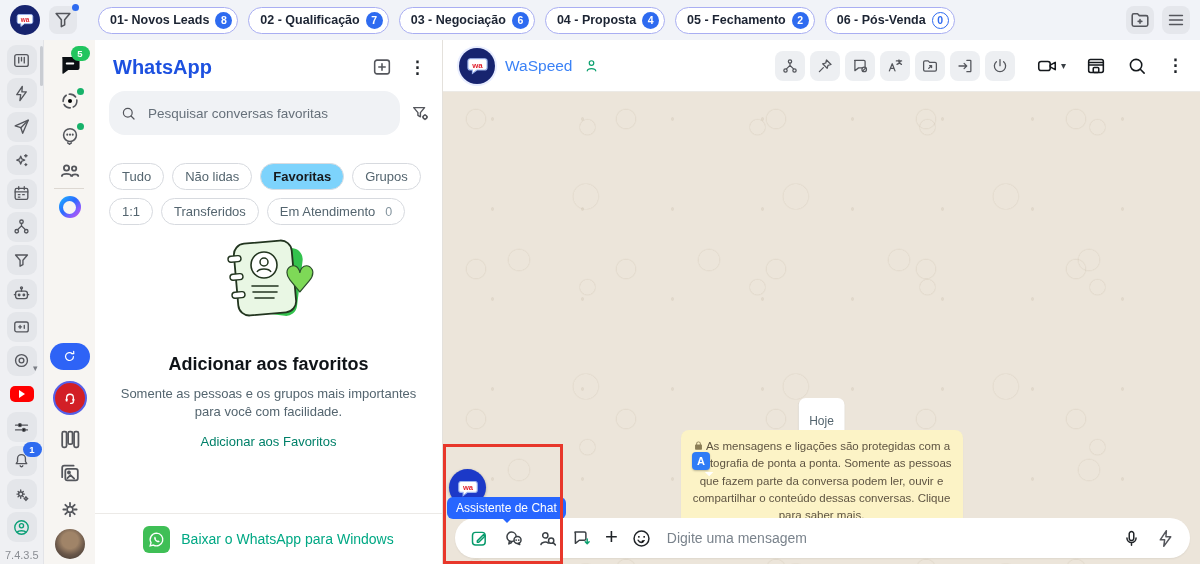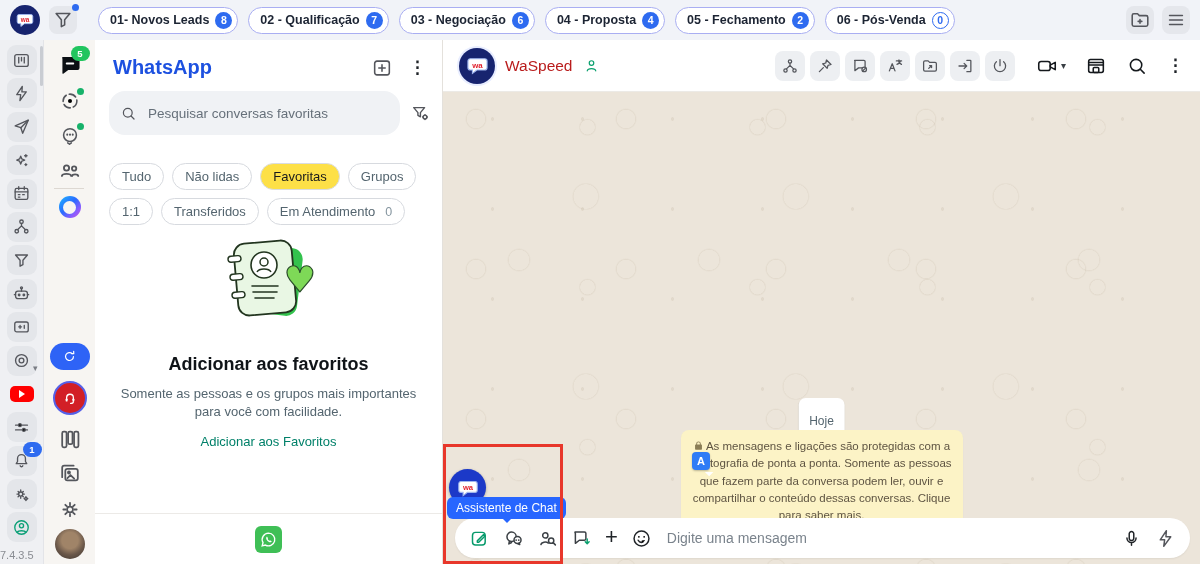--- a/index.html
+++ b/index.html
@@ -27,21 +27,21 @@
   .rail1{position:absolute;left:0;top:40px;width:44px;height:524px;background:#eff0f3;border-right:1px solid #e3e4e8;
          display:flex;flex-direction:column;align-items:center;padding-top:5px;gap:3.4px;box-sizing:border-box;z-index:4}
   .r1tile{width:30px;height:30px;border-radius:9px;background:#e4e6ea;display:flex;align-items:center;
           justify-content:center;position:relative;flex:none}
   .r1tile .ic{width:19px;height:19px}
   .yt{width:30px;height:30px;display:flex;align-items:center;justify-content:center;flex:none}
   .ytbody{width:24px;height:16px;background:#ff0000;border-radius:5px;display:flex;align-items:center;justify-content:center}
   .ytplay{width:0;height:0;border-left:6px solid #fff;border-top:4px solid transparent;border-bottom:4px solid transparent}
   .badge{position:absolute;top:-4px;right:-5px;min-width:15px;height:15px;border-radius:8px;background:#2e6bf0;
          color:#fff;font-size:9.5px;font-weight:bold;display:flex;align-items:center;justify-content:center;padding:0 2px}
-  .version{margin-top:auto;margin-bottom:3px;font-size:11px;color:#8a8d93;align-self:flex-start;}
+  .version{margin-top:auto;margin-bottom:3px;font-size:11px;color:#8a8d93;align-self:flex-start;padding-left:5px}
   .rail-scrollthumb{position:absolute;left:40px;top:46px;width:3px;height:40px;border-radius:2px;background:#c9ccd2;z-index:6}
   .rail-caret{position:absolute;left:33px;top:363px;font-size:9px;color:#7a7d84;z-index:6}
 
   
   .rail2{position:absolute;left:44px;top:40px;width:51px;height:524px;background:#f7f5f2;z-index:3}
   .r2item{position:absolute;left:50%;transform:translateX(-50%)}
   .gdot{position:absolute;top:-2px;right:-3px;width:7px;height:7px;border-radius:50%;background:#17b26a}
   .gbadge{position:absolute;top:-6px;right:-7px;min-width:15px;height:15px;border-radius:8px;background:#22c55e;
           color:#fff;font-size:9.5px;font-weight:bold;display:flex;align-items:center;justify-content:center;padding:0 2px}
   .r2divider{position:absolute;left:10px;top:148px;width:30px;height:1px;background:#ddd8d2}
@@ -50,51 +50,51 @@
   .metaai span{width:13px;height:13px;border-radius:50%;background:#f7f5f2;display:block}
   .syncpill{width:40px;height:27px;border-radius:14px;background:#2e63f6;display:flex;align-items:center;justify-content:center}
   .headset{width:34px;height:34px;border-radius:50%;background:#d21f26;border:2.5px solid #5560e8;
            display:flex;align-items:center;justify-content:center;box-sizing:border-box}
   .avatarphoto{width:30px;height:30px;border-radius:50%;
                background:radial-gradient(circle at 50% 38%,#a08468 0 34%,#6b584a 60%,#3c342e 100%)}
 
   
   .wapanel{position:absolute;left:95px;top:40px;width:348px;height:524px;background:#fff;border-right:1px solid #e4e1dc;
            box-sizing:border-box;z-index:3}
-  .wp-head{display:flex;align-items:center;padding:16px 16px 6px 18px}
+  .wp-head{display:flex;align-items:flex-start;padding:16px 16px 6px 18px}
   .wp-title{font-size:20px;font-weight:bold;color:#1d51e0}
   .wp-head-icons{margin-left:auto;display:flex;align-items:center;gap:16px}
   .kebab{font-size:17px;color:#1f2328;line-height:1;font-weight:bold}
   .wp-searchrow{display:flex;align-items:center;gap:10px;padding:6px 12px 0 14px}
   .searchpill{flex:1;height:44px;background:#f0f2f5;border-radius:16px;display:flex;align-items:center;
               padding:0 4px 0 11px;gap:9px}
   .searchpill input{border:0;outline:0;background:transparent;font-size:13.5px;color:#333;flex:1;
                     font-family:"Liberation Sans",sans-serif}
   .searchpill input::placeholder{color:#66707a}
   .chips{display:flex;flex-wrap:wrap;gap:8px;padding:28px 14px 0 14px}
   .chip{height:27px;border:1px solid #d7dadf;border-radius:15px;background:#fff;color:#54656f;font-size:13px;
         display:flex;align-items:center;padding:0 12px;gap:10px;box-sizing:border-box}
-  .chip.active{background:#fde047;border-color:#d9dce1;color:#17191c;font-weight:normal}
+  .chip.active{background:#7dd3fc;border-color:#d9dce1;color:#17191c;font-weight:bold}
   .chip .ccount{color:#8696a0;font-size:12.5px}
   .empty{position:absolute;left:0;right:0;top:198px;text-align:center}
   .empty h2{margin:24px 0 0 0;font-size:18px;color:#101418}
   .empty p{margin:10px auto 0 auto;font-size:13px;color:#54656f;width:300px;line-height:1.4}
   .empty a{display:inline-block;margin-top:13px;font-size:13px;color:#008069;text-decoration:none}
   .wp-download{position:absolute;left:0;right:0;bottom:0;height:50px;border-top:1px solid #eceae7;display:flex;
                align-items:center;justify-content:center;gap:11px}
   .wasq{width:27px;height:27px;border-radius:6px;background:#3fbf56;display:flex;align-items:center;justify-content:center}
   .wp-download span{font-size:14px;color:#00a884}
 
   
   .chatpanel{position:absolute;left:443px;top:40px;width:757px;height:524px}
   .chat-head{height:52px;background:#fff;display:flex;align-items:center;padding:0 16px;gap:10px;
              box-sizing:border-box;border-bottom:1px solid #eceae6}
   .chat-avatar{width:36px;height:36px;border-radius:50%;background:#17246f;display:flex;align-items:center;
                justify-content:center;box-shadow:0 0 0 2px #e8edff}
-  .chat-name{font-size:15.5px;color:#b91c1c}
+  .chat-name{font-size:15.5px;color:#3b82f6}
   .chat-actions{margin-left:auto;display:flex;align-items:center;gap:5px}
   .chat-actions .tilebtn{width:30px;height:30px;background:#edeff2}
   .native-icons{display:flex;align-items:center;gap:19px;margin-left:16px}
   .caret{font-size:10px;color:#3a3f45;margin-left:3px}
   .chat-body{position:absolute;left:0;top:52px;right:0;bottom:0;background-color:#ece5da;
     background-image:
       radial-gradient(circle 11px at 22% 18%, transparent 9px, rgba(150,130,100,.10) 9.5px, transparent 11px),
       radial-gradient(circle 14px at 68% 55%, transparent 12px, rgba(150,130,100,.09) 12.5px, transparent 14px),
       radial-gradient(circle 9px at 85% 22%, transparent 7px, rgba(150,130,100,.10) 7.5px, transparent 9px),
       radial-gradient(circle 12px at 40% 80%, transparent 10px, rgba(150,130,100,.09) 10.5px, transparent 12px),
@@ -423,20 +423,21 @@
       <p>Somente as pessoas e os grupos mais importantes para você com facilidade.</p>
       <a href="#">Adicionar aos Favoritos</a>
     </div>
     <div class="wp-download">
       <span class="wasq">
         <svg viewBox="0 0 24 24" width="19" height="19" fill="none" stroke="#fff" stroke-width="1.7" stroke-linecap="round">
             <path d="M12 4a8 8 0 00-6.9 12L4 20l4.1-1A8 8 0 1012 4z"></path>
             <path d="M9.3 9.2c.3-.7 1-.8 1.3-.2l.7 1.2c.2.4-.4 1-.2 1.4.4.8 1.1 1.5 1.9 1.9.4.2 1-.4 1.4-.2l1.2.7c.6.3.5 1-.2 1.3-2.9 1.3-7.4-3.2-6.1-6.1z" fill="#fff" stroke="none"></path>
           </svg>
       </span>
+      <span>Baixar o WhatsApp para Windows</span>
     </div>
   </div>
 
   <div class="chatpanel">
     <div class="chat-head">
       <div class="chat-avatar">
         <svg viewBox="0 0 24 24" width="27" height="27">
             <path d="M5.5 6h13a2 2 0 012 2v6a2 2 0 01-2 2h-7l-4 3v-3h-2a2 2 0 01-2-2V8a2 2 0 012-2z" fill="#fff" stroke="#9fb6ee" stroke-width="1"></path>
             <text x="12" y="13.8" font-size="7" font-weight="bold" fill="#e02330" text-anchor="middle" font-family="Liberation Sans">wa</text>
           </svg>

